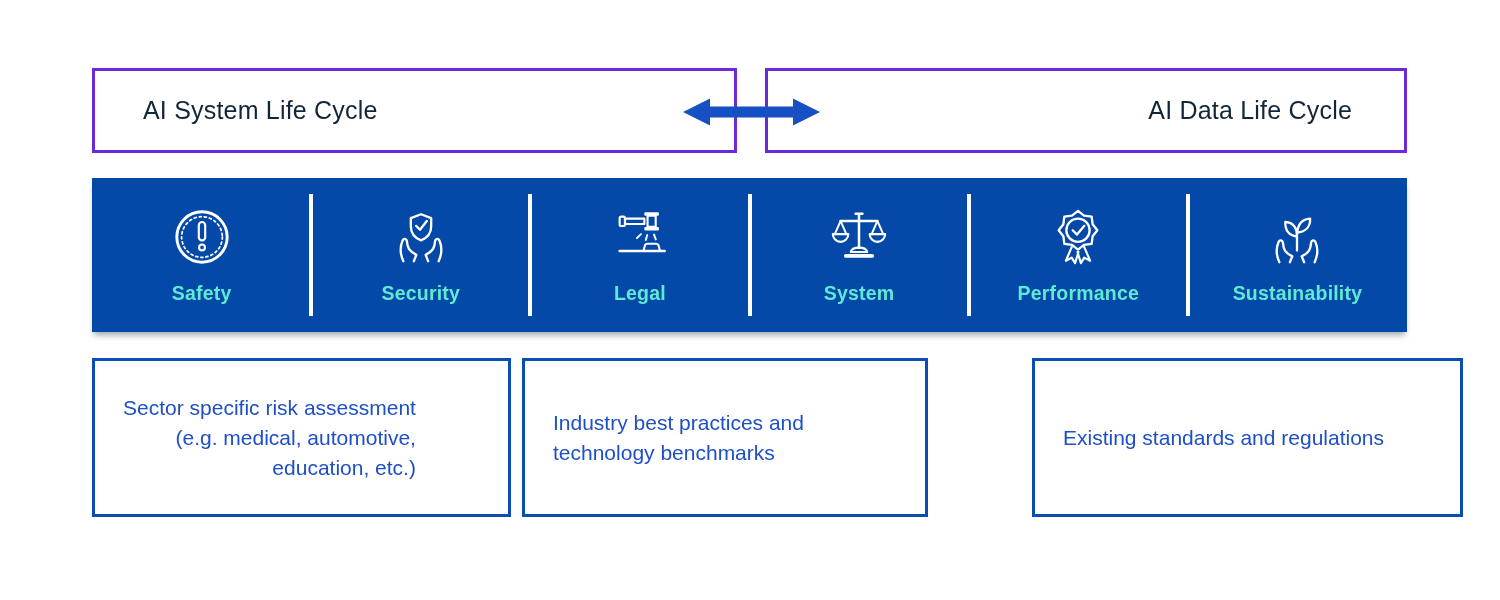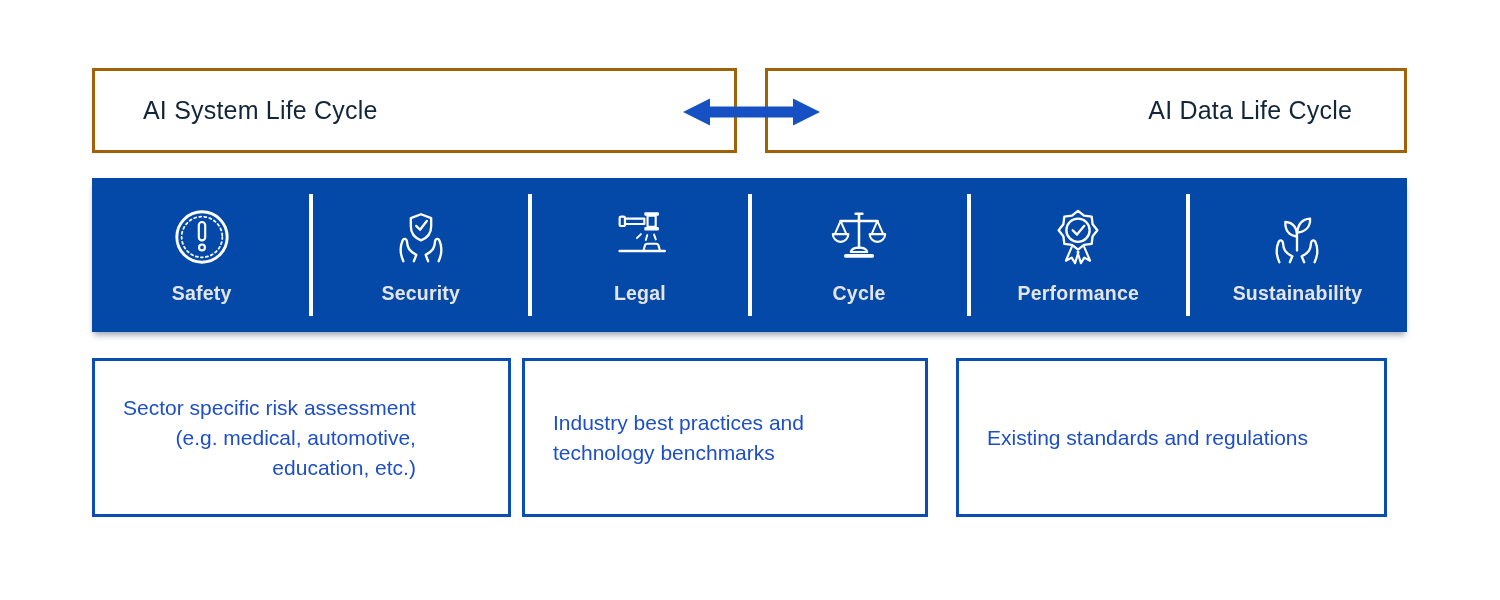--- a/index.html
+++ b/index.html
@@ -3,21 +3,21 @@
 <meta charset="utf-8">
 <style>
   html,body{margin:0;padding:0;}
   body{
     width:1500px;height:600px;background:#ffffff;position:relative;
     font-family:"Liberation Sans", sans-serif;overflow:hidden;
   }
   
   .top-box{
     position:absolute;top:68px;height:85px;box-sizing:border-box;
-    border:3px solid #a16207;background:#ffffff;display:flex;align-items:center;
+    border:3px solid #6d28d9;background:#ffffff;display:flex;align-items:center;
   }
   .top-box.left{left:92px;width:645px;padding-left:48px;}
   .top-box.right{left:765px;width:642px;justify-content:flex-end;padding-right:52px;}
   .top-box .tb-label{
     font-size:25px;color:#122639;font-weight:500;letter-spacing:.2px;
   }
   .arrow-wrap{position:absolute;left:683px;top:94px;width:137px;height:36px;z-index:5;}
   
   .band{
     position:absolute;left:92px;top:178px;width:1315px;height:154px;
@@ -27,33 +27,33 @@
   .cell{
     flex:1 1 0;position:relative;display:flex;flex-direction:column;
     align-items:center;justify-content:center;gap:14px;
   }
   .cell:not(:last-child)::after{
     content:"";position:absolute;right:-2px;top:16px;bottom:16px;width:4px;
     background:#ffffff;
   }
   .picon{width:62px;height:62px;display:block;}
   .picon *{vector-effect:none;}
-  .plabel{color:#e5e5e5;font-size:19.5px;font-weight:700;letter-spacing:.2px;}
+  .plabel{color:#5eead4;font-size:19.5px;font-weight:700;letter-spacing:.2px;}
   
   .note{
     position:absolute;top:358px;height:159px;box-sizing:border-box;
     border:3px solid #0a4db3;background:#ffffff;display:flex;align-items:center;
   }
   .note .note-text{
     color:#1e4fc5;font-size:21px;line-height:30px;white-space:pre-line;
     padding:0 26px 0 28px;
   }
   .note.n1{left:92px;width:419px;text-align:right;}
   .note.n2{left:522px;width:406px;}
-  .note.n3{left:956px;width:431px;}
+  .note.n3{left:1032px;width:431px;}
   svg{display:block;}
   .stroke{fill:none;stroke:#ffffff;stroke-width:2.4;stroke-linecap:round;stroke-linejoin:round;}
 </style>
 </head>
 <body>
 
 <div class="top-box left">
   <span class="tb-label">AI System Life Cycle</span>
 </div>
 <div class="top-box right">
@@ -106,21 +106,21 @@
       <path class="stroke" d="M32 9 V43" style="stroke-width:2.6"></path>
       <path class="stroke" d="M28.5 8 H35.5" style="stroke-width:2.6"></path>
       <path class="stroke" d="M13 15.5 H51" style="stroke-width:2.6"></path>
       <path class="stroke" d="M13 15.5 L7 29 M13 15.5 L19 29" style="stroke-width:2"></path>
       <path class="stroke" d="M51 15.5 L45 29 M51 15.5 L57 29" style="stroke-width:2"></path>
       <path class="stroke" d="M5 29 a8 8 0 0 0 16 0 z" style="stroke-width:2.2"></path>
       <path class="stroke" d="M43 29 a8 8 0 0 0 16 0 z" style="stroke-width:2.2"></path>
       <path class="stroke" d="M32 43 C27 43 24 45 23.5 47.5 H40.5 C40 45 37 43 32 43 Z" style="stroke-width:2.2"></path>
       <path class="stroke" d="M18.5 51.5 H45.5" style="stroke-width:4"></path>
     </svg>
-    <div class="plabel">Cycle</div>
+    <div class="plabel">System</div>
   </div>
 
   <div class="cell">
     <svg class="picon" viewBox="0 0 64 64">
       <path class="stroke" d="M25.5 42.5 L19.5 56.5 L25.5 53.3 L29 59 L32.5 47.5" style="stroke-width:2.2"></path>
       <path class="stroke" d="M38.5 42.5 L44.5 56.5 L38.5 53.3 L35 59 L31.5 47.5" style="stroke-width:2.2"></path>
       <polygon class="stroke" points="52,25 47.1,31.2 46.1,39.1 38.2,40.1 32,45 25.8,40.1 17.9,39.1 16.9,31.2 12,25 16.9,18.8 17.9,10.9 25.8,9.9 32,5 38.2,9.9 46.1,10.9 47.1,18.8"></polygon>
       <circle class="stroke" cx="32" cy="25" r="12"></circle>
       <path class="stroke" d="M26.5 25 L31 29.5 L38.5 20.5"></path>
     </svg>

